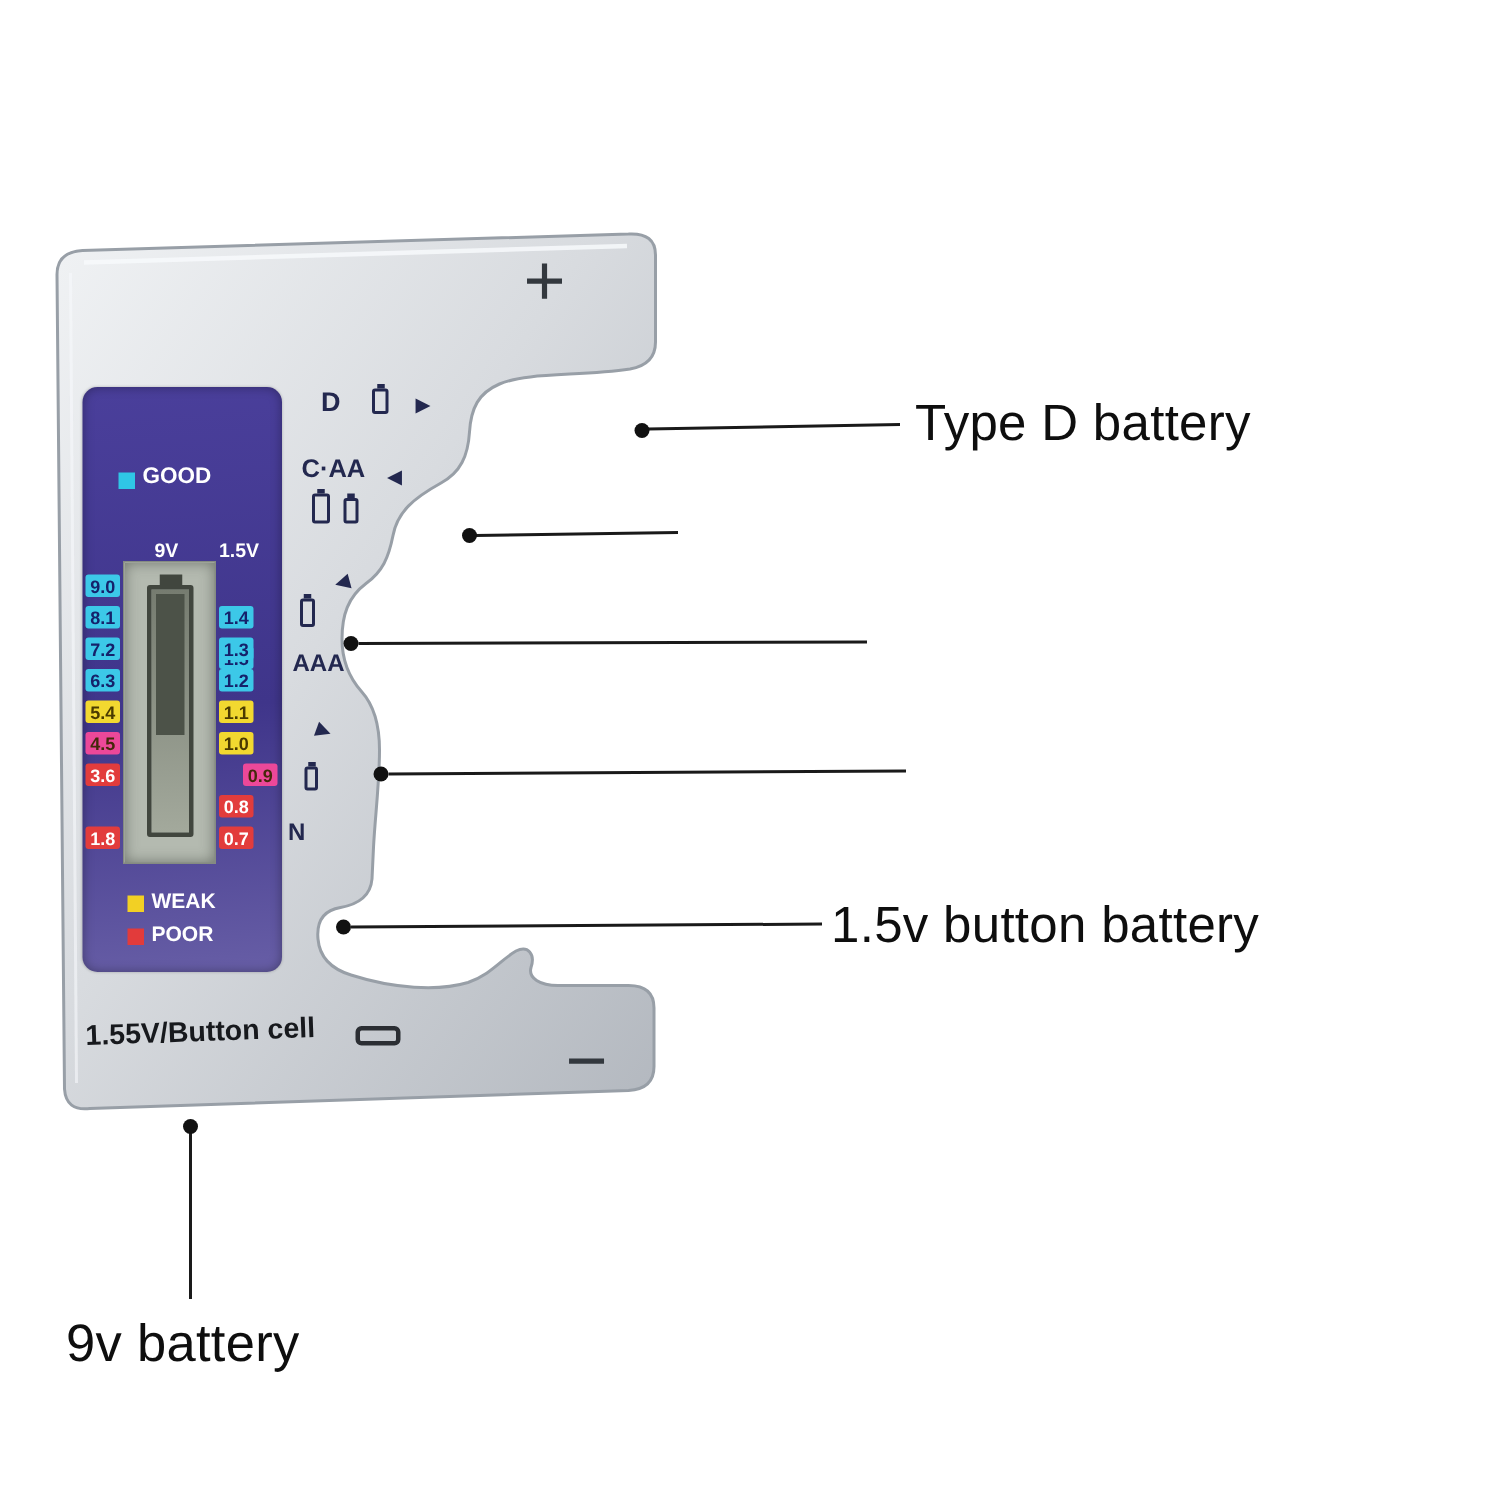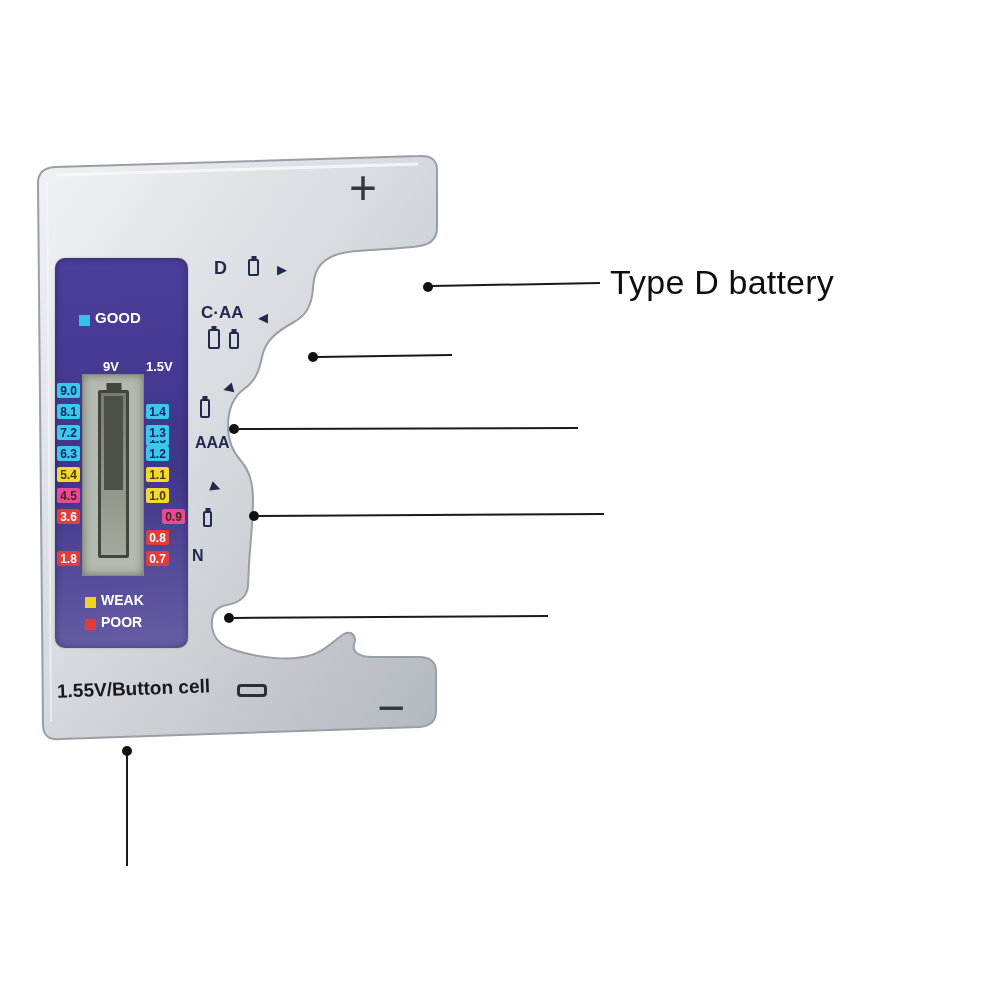--- a/index.html
+++ b/index.html
@@ -154,14 +154,16 @@
   <span class="slot-label" style="left:195px; top:434px; font-size:16px;">AAA</span>
 
   <span class="arrow" style="left:211px; top:479px; transform:rotate(20deg);">▶</span>
   <span class="batt" style="left:203px; top:511px; width:9px; height:16px;"></span>
   <span class="slot-label" style="left:192px; top:547px; font-size:16px;">N</span>
 
   <div class="bottom-label">1.55V/Button cell</div>
   <span class="coin"></span>
 
   <div class="ann" style="left:610px; top:263px; font-size:34px;">Type D battery</div>
+  <div class="ann" style="left:554px; top:598px; font-size:34px;">1.5v button battery</div>
+  <div class="ann" style="left:44px; top:876px; font-size:35px;">9v battery</div>
 
 </div>
 
 </body></html>

